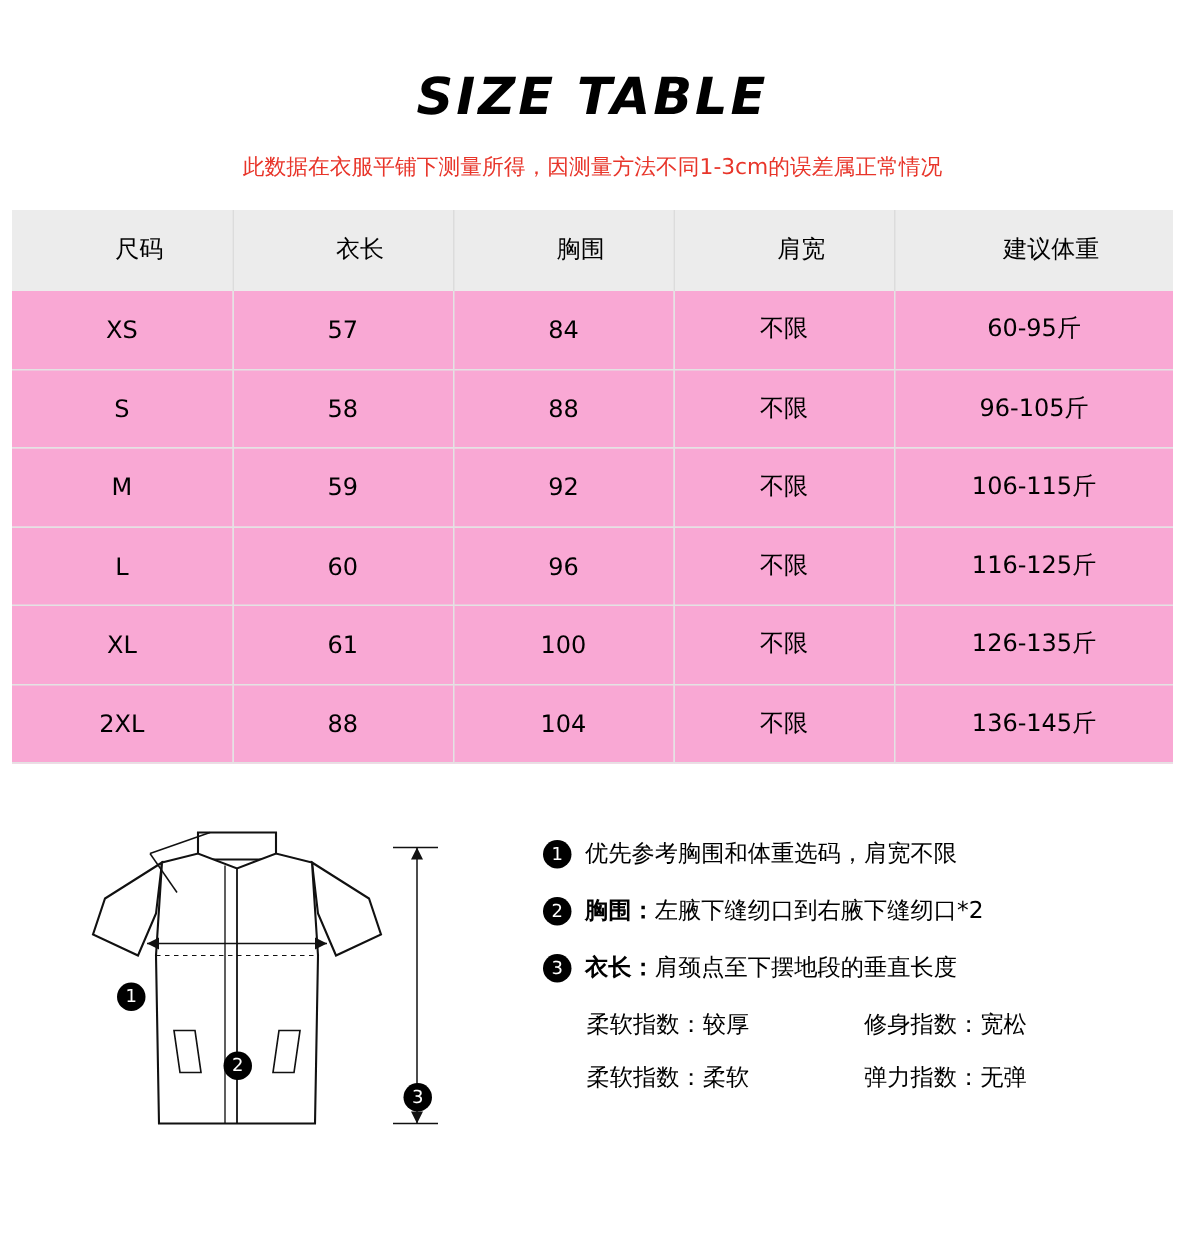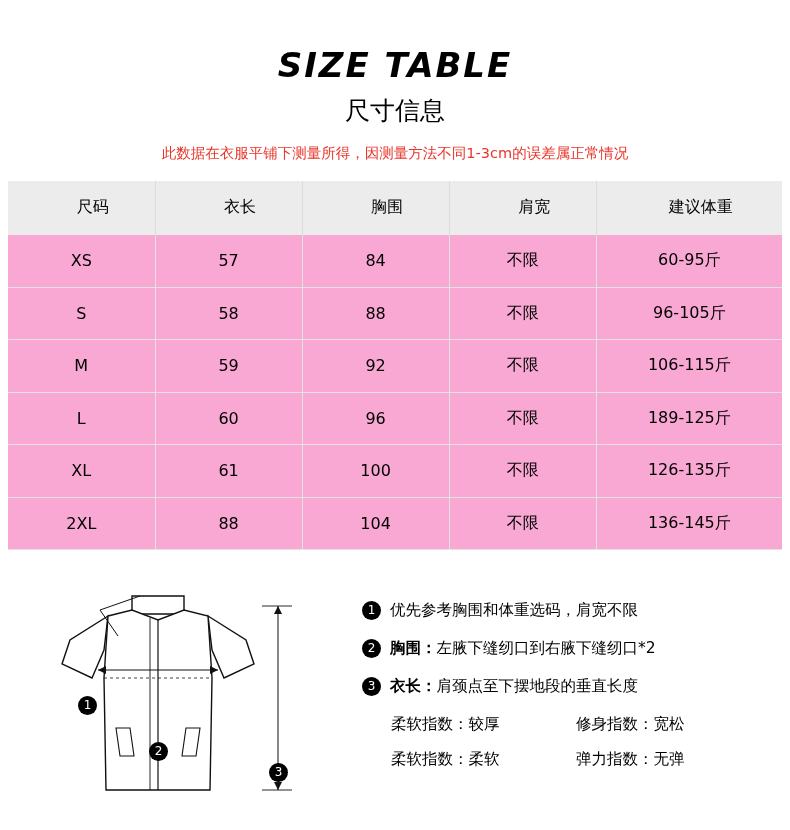--- a/index.html
+++ b/index.html
@@ -157,21 +157,20 @@
     text-align: center;
     font-family: "DejaVu Sans", sans-serif;
   }
 </style>
 </head>
 <body>
 
 <div class="page">
 
   <div class="title-en">SIZE TABLE</div>
-  <div class="title-cn">尺寸信息</div>
   <div class="notice">此数据在衣服平铺下测量所得，因测量方法不同1-3cm的误差属正常情况</div>
 
   <div class="table-wrap">
     <table class="size-table">
       <colgroup>
         <col class="c0">
           <col class="c1">
           <col class="c2">
           <col class="c3">
           <col class="c4">
@@ -205,21 +204,21 @@
           <td>59</td>
           <td>92</td>
           <td>不限</td>
           <td>106-115斤</td>
         </tr>
         <tr>
           <td>L</td>
           <td>60</td>
           <td>96</td>
           <td>不限</td>
-          <td>189-125斤</td>
+          <td>116-125斤</td>
         </tr>
         <tr>
           <td>XL</td>
           <td>61</td>
           <td>100</td>
           <td>不限</td>
           <td>126-135斤</td>
         </tr>
         <tr>
           <td>2XL</td>

